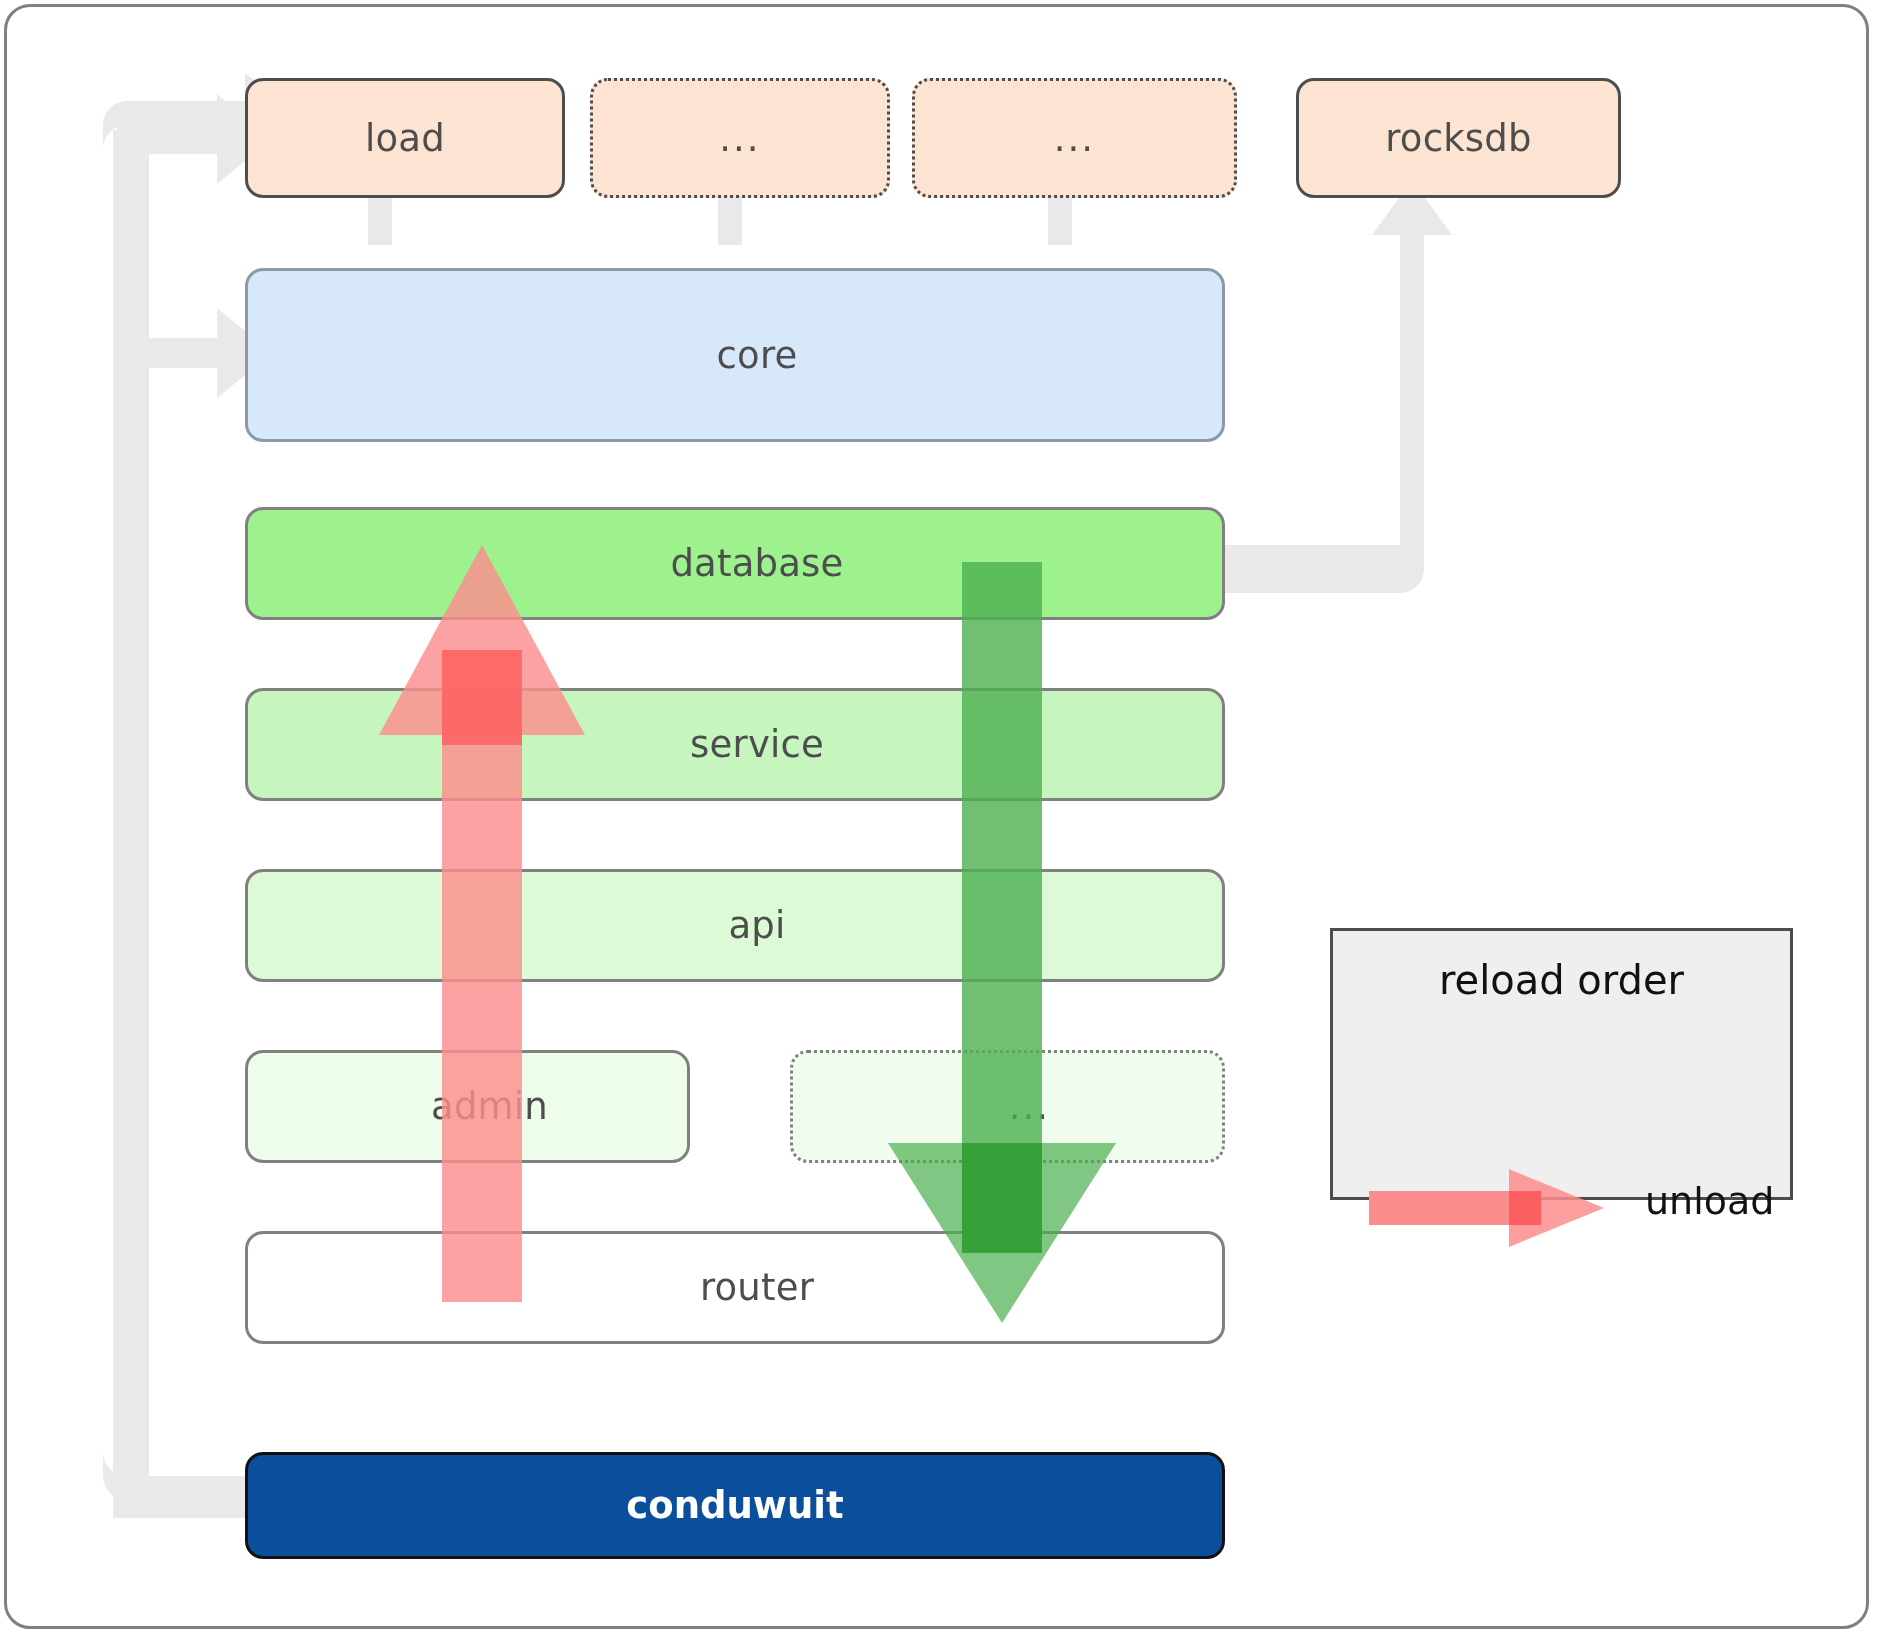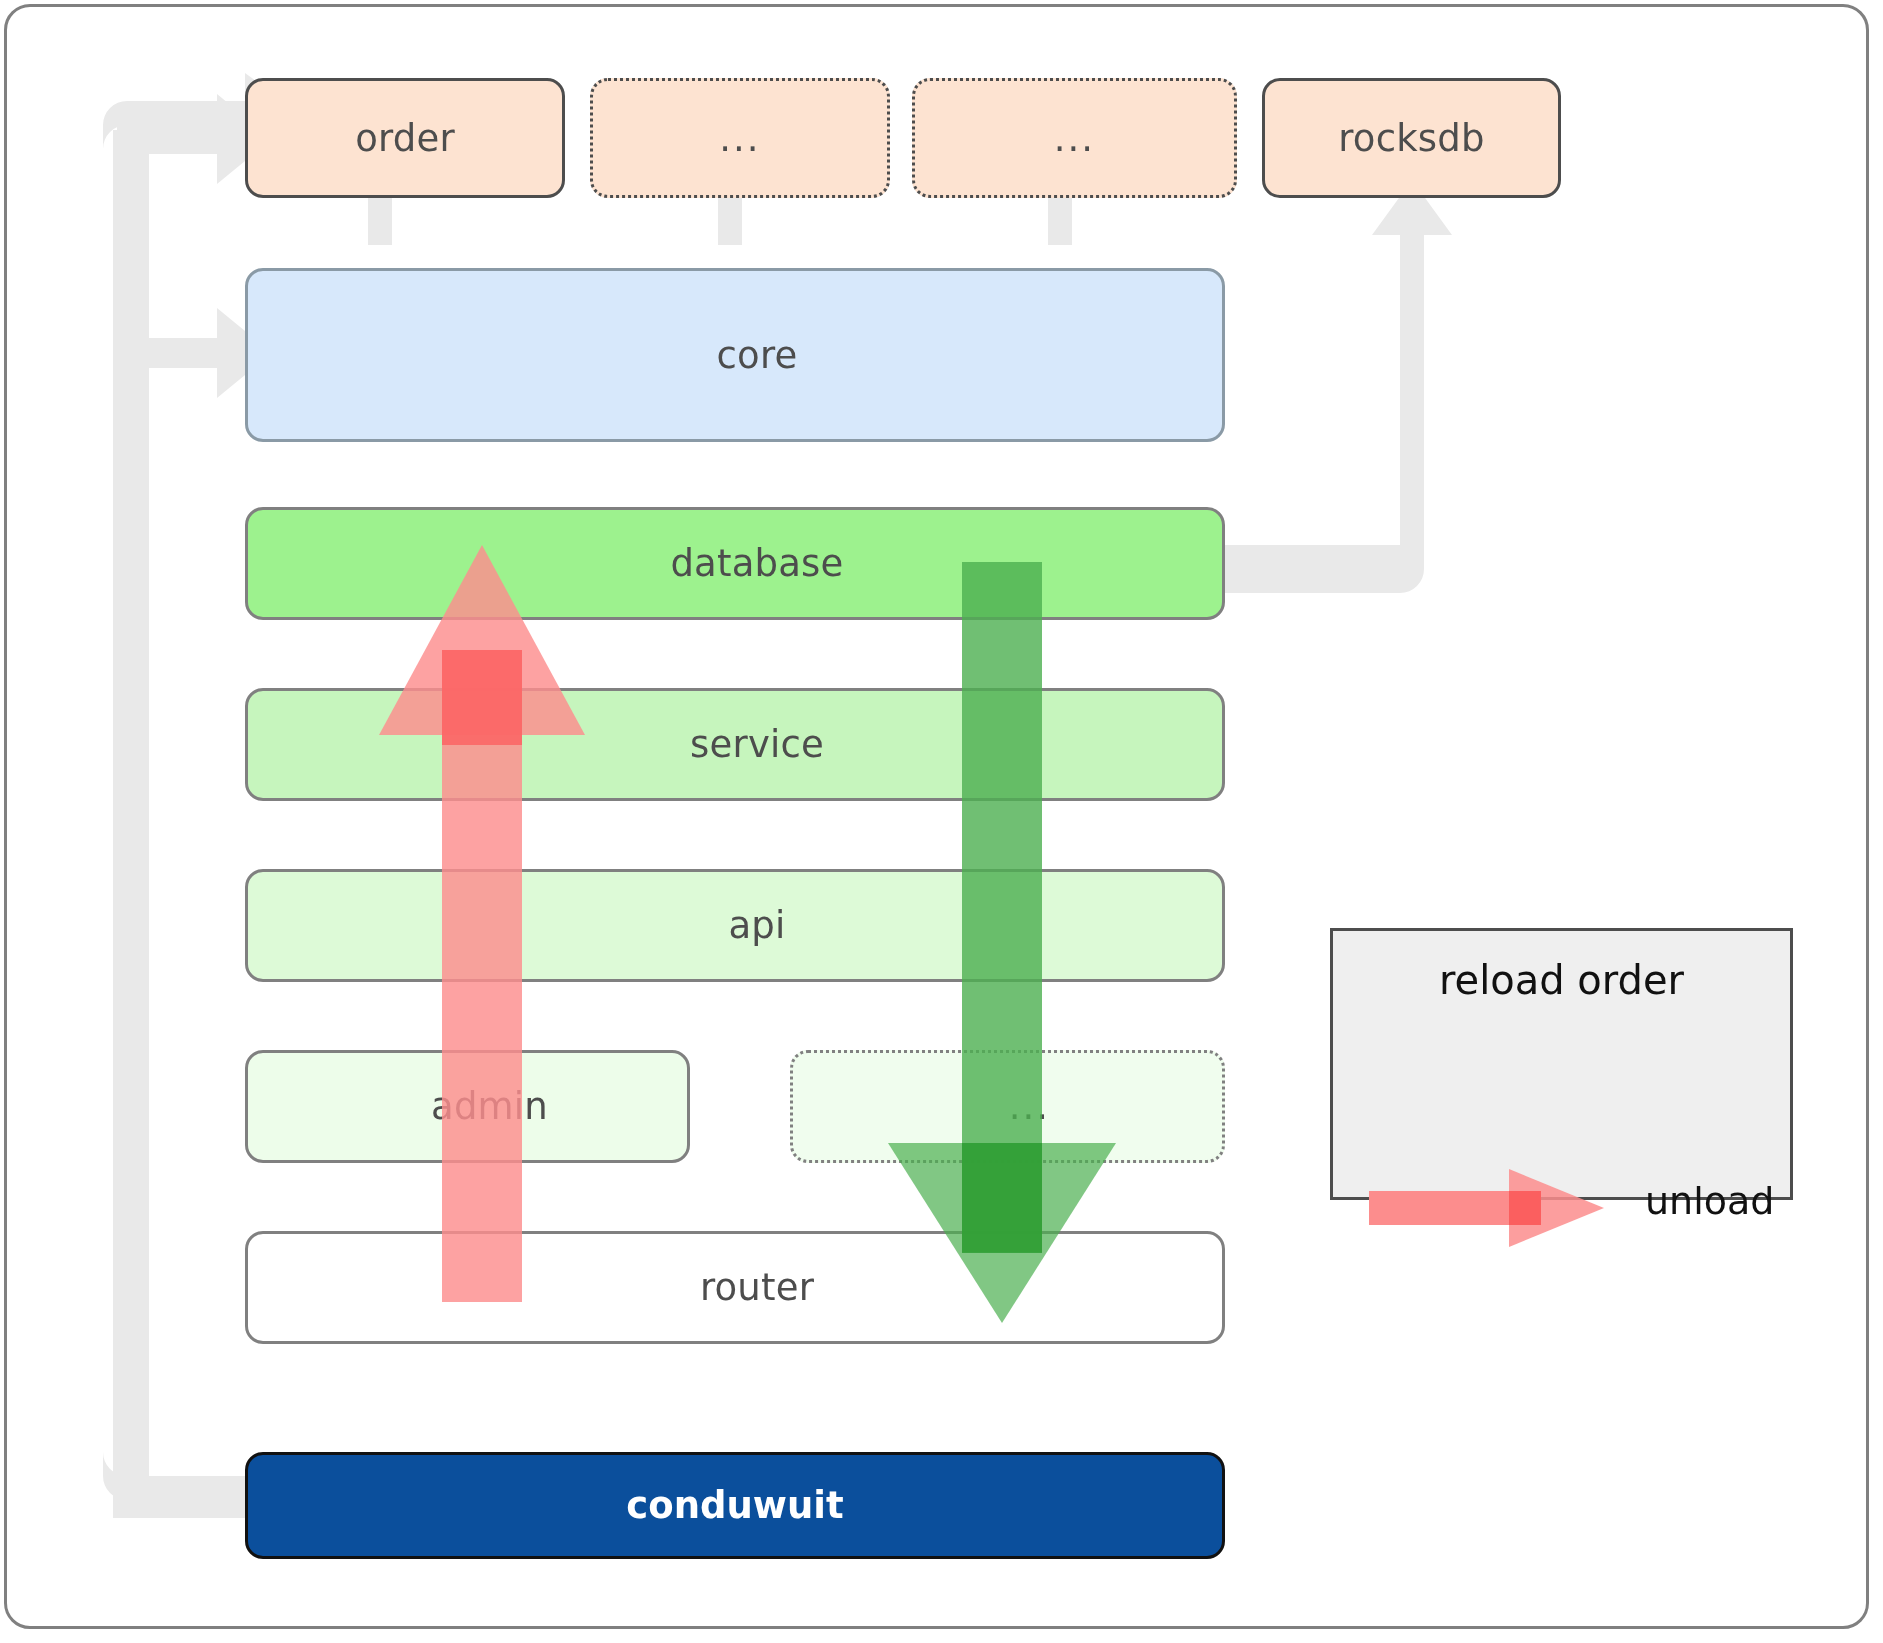--- a/index.html
+++ b/index.html
@@ -122,32 +122,32 @@
       <rect x="113" y="130" width="36" height="1388"></rect>
       <rect x="113" y="1482" width="135" height="36"></rect>
 
       <path d="M117 124 h100 v-30 l55 45 l-55 45 v-30 h-100 z"></path>
 
       <path d="M117 338 h100 v-30 l55 45 l-55 45 v-30 h-100 z"></path>
     </g>
   </svg>
 
   <div class="node dep" style="left:245px;width:320px;">
-    <span class="lbl">order</span>
+    <span class="lbl">load</span>
   </div>
 
   <div class="node dep dotted" style="left:590px;width:300px;">
     <span class="lbl dots">...</span>
   </div>
 
   <div class="node dep dotted" style="left:912px;width:325px;">
     <span class="lbl dots">...</span>
   </div>
 
-  <div class="node dep" style="left:1262px;width:299px;">
+  <div class="node dep" style="left:1296px;width:325px;">
     <span class="lbl">rocksdb</span>
   </div>
 
   <div class="node layer core">
     <span class="lbl">core</span>
   </div>
 
   <div class="node layer database">
     <span class="lbl">database</span>
   </div>

